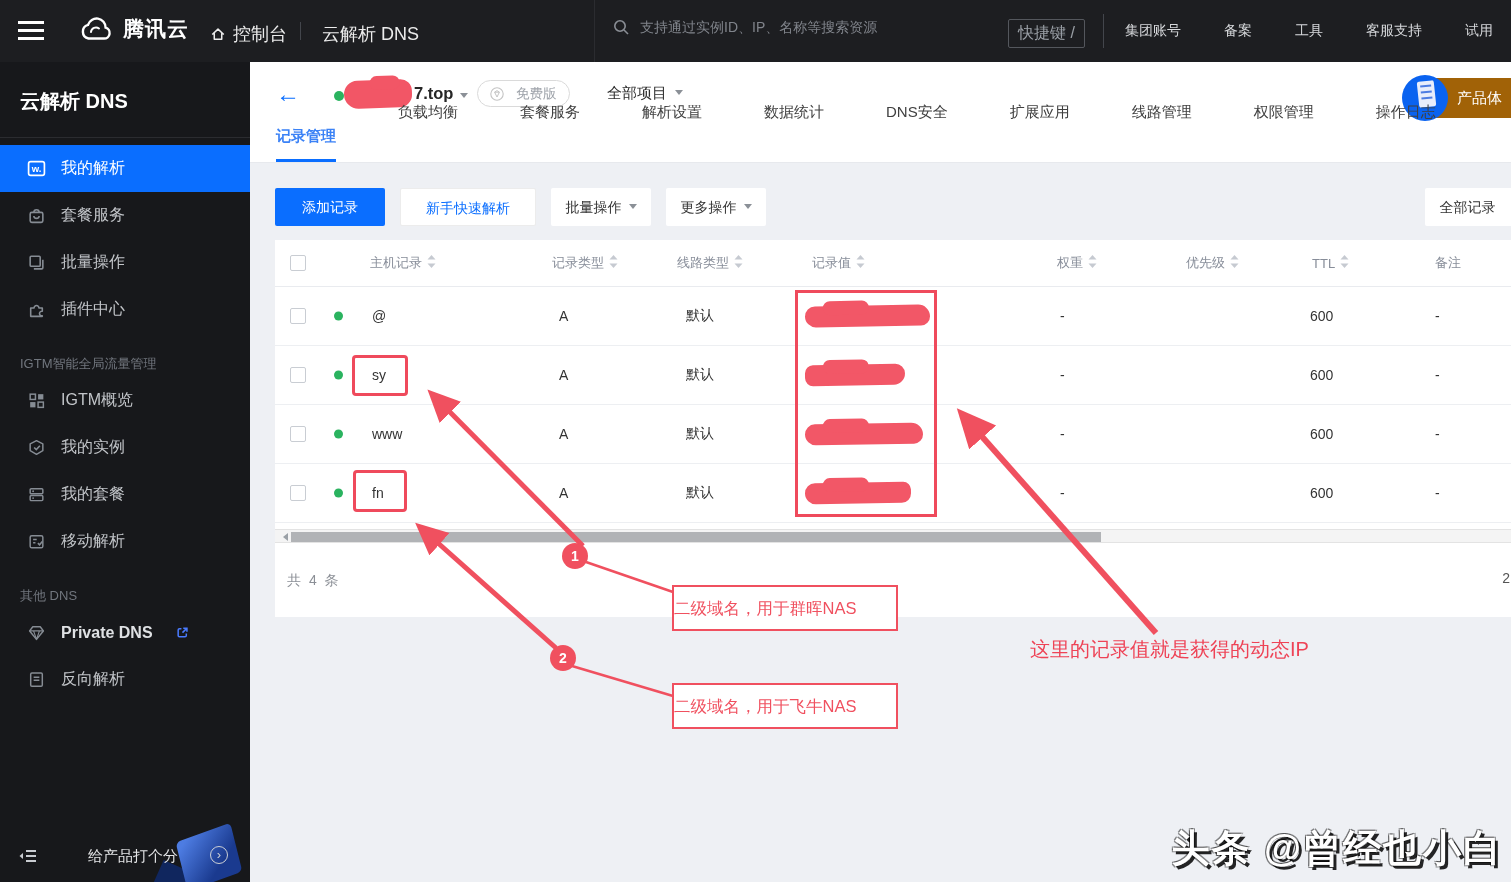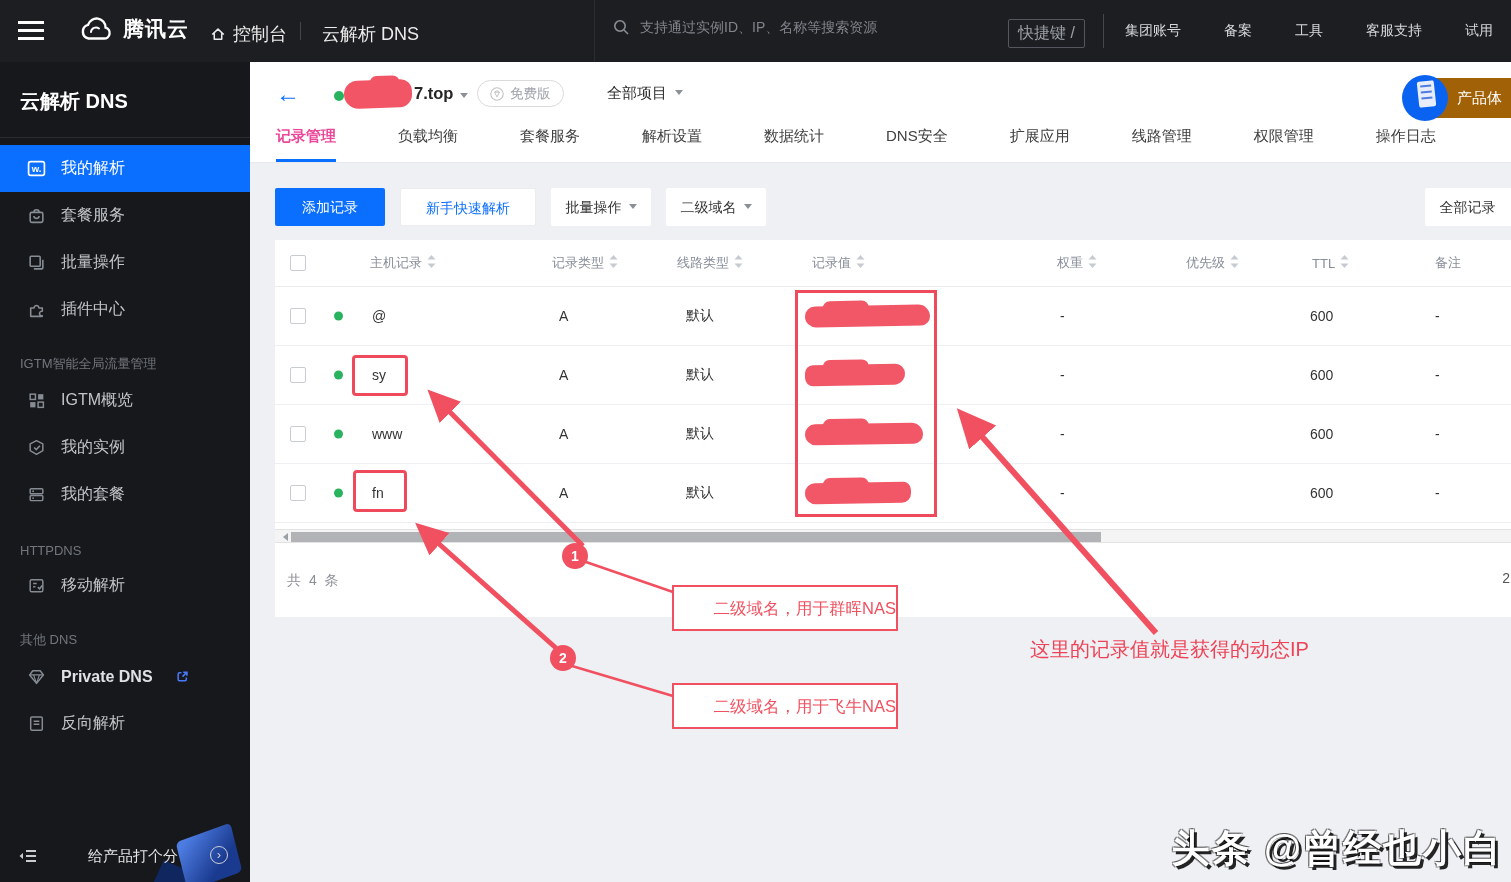--- a/index.html
+++ b/index.html
@@ -41,26 +41,26 @@
   
   .page-header { position:absolute; left:250px; top:62px; width:1261px; height:101px; background:#fff; border-bottom:1px solid #e7e9ed; z-index:5; }
   .domain-row { position:absolute; left:0; top:16px; height:38px; width:100%; }
   .back-arrow { position:absolute; left:26px; top:2px; color:#0a6eff; font-size:24px; font-weight:bold; cursor:pointer; line-height:28px; }
   .d-dot { position:absolute; left:84px; top:13px; width:10px; height:10px; border-radius:50%; background:#2ab35f; }
   .d-blob { position:absolute; left:94px; top:2px; width:68px; height:28px; background:#f25666; border-radius:14px 12px 13px 15px; transform:rotate(-2deg); }
   .d-blob::after { content:""; position:absolute; left:26px; top:-4px; width:30px; height:14px; background:#f25666; border-radius:8px; }
   .d-suffix { position:absolute; left:164px; top:6px; font-size:16.5px; font-weight:bold; color:#262626; }
   .caret { display:inline-block; width:0; height:0; border:4.5px solid transparent; border-top:5.5px solid #8b9097; vertical-align:middle; }
   .d-caret { position:absolute; left:210px; top:15px; }
-  .plan-pill { position:absolute; left:227px; top:2px; height:27px; border:1px solid #dadada; border-radius:14px; display:flex; align-items:center; gap:6px; padding:0 12px; color:#9da2a9; font-size:13.5px; cursor:pointer; }
+  .plan-pill { position:absolute; left:227px; top:2px; height:27px; border:1px solid #dadada; border-radius:14px; display:flex; align-items:center; gap:12px; padding:0 12px; color:#9da2a9; font-size:13.5px; cursor:pointer; }
   .proj { position:absolute; left:357px; top:6px; font-size:15px; color:#2e2e2e; cursor:pointer; }
   .proj .caret { margin-left:8px; }
   .tabs { position:absolute; left:26px; bottom:0; display:flex; gap:62px; }
   .tab { font-size:15px; color:#404040; padding-bottom:13px; cursor:pointer; white-space:nowrap; }
-  .tab.active { color:#ec4899; font-weight:bold; border-bottom:3px solid #0a6eff; }
+  .tab.active { color:#3b82f6; font-weight:bold; border-bottom:3px solid #0a6eff;margin-top:24px; }
   .banner-pill { position:absolute; right:0; top:16px; height:40px; width:106px; background:#a16207; border-radius:21px 0 0 21px; cursor:pointer; }
   .banner-pill::before { content:""; position:absolute; left:-3px; top:-3px; width:46px; height:46px; background:#0a63f0; border-radius:50%; }
   .banner-doc { position:absolute; left:13px; top:3px; width:17px; height:26px; background:#e8edfb; border-radius:2px; transform:rotate(-6deg); }
   .banner-doc i { display:block; height:2px; background:#4d7ce2; margin:4px 3px 0 3px; }
   .banner-label { position:absolute; left:52px; top:0; line-height:40px; color:#fff; font-size:15px; white-space:nowrap; }
 
   
   .toolbar { position:absolute; left:275px; top:188px; right:0; height:38px; z-index:5; }
   .btn { position:absolute; height:38px; line-height:38px; text-align:center; font-size:14px; border-radius:2px; cursor:pointer; background:#fff; color:#333; }
   .btn .caret { margin-left:7px; }
@@ -98,21 +98,21 @@
 
   
   .anno { position:absolute; inset:0; z-index:40; pointer-events:none; }
   .red-rect { position:absolute; border:3px solid #ef4a5c; }
   .rr-big { left:795px; top:290px; width:142px; height:227px; }
   .rr-sy { left:352px; top:355px; width:56px; height:41px; border-radius:4px; }
   .rr-fn { left:353px; top:470px; width:54px; height:42px; border-radius:4px; }
   .badge { position:absolute; width:26px; height:26px; border-radius:50%; background:#f0505f; color:#fff; font-size:14px; font-weight:bold; text-align:center; line-height:26px; }
   .badge1 { left:562px; top:543px; }
   .badge2 { left:550px; top:645px; }
-  .callout { position:absolute; width:226px; height:46px; border:2px solid #f0505f; background:#fff; color:#f0505f; font-size:16.5px; text-align:right; line-height:42px; white-space:nowrap; }
+  .callout { position:absolute; width:226px; height:46px; border:2px solid #f0505f; background:#fff; color:#f0505f; font-size:16.5px; text-align:left; line-height:42px; white-space:nowrap; }
   .co1 { left:672px; top:585px; }
   .co2 { left:672px; top:683px; }
   .red-note { position:absolute; left:1030px; top:636px; font-size:20px; color:#ee4356; white-space:nowrap; }
   .watermark { position:absolute; right:8px; bottom:8px; font-size:38px; font-weight:bold; color:#fff; letter-spacing:2px; z-index:60; white-space:nowrap;
     text-shadow:3px 3px 0 rgba(0,0,0,.85), -1px -1px 0 rgba(0,0,0,.45), 1px -1px 0 rgba(0,0,0,.45), -1px 1px 0 rgba(0,0,0,.45); }
   svg.icon { display:block; }
 </style>
 </head>
 <body>
 
@@ -231,21 +231,20 @@
         <svg class="icon" width="19" height="19" viewBox="0 0 18 18">
             <rect x="3" y="3.5" width="12" height="4.8" rx="1" fill="none" stroke="currentColor" stroke-width="1.4"></rect>
             <rect x="3" y="10" width="12" height="4.8" rx="1" fill="none" stroke="currentColor" stroke-width="1.4"></rect>
             <circle cx="5.8" cy="5.9" r=".9" fill="currentColor"></circle>
             <circle cx="5.8" cy="12.4" r=".9" fill="currentColor"></circle>
           </svg>
       </span>
       <span>我的套餐</span>
     </div>
 
-    <div class="side-group">HTTPDNS</div>
     <div class="side-item">
       <span class="si">
         <svg class="icon" width="19" height="19" viewBox="0 0 18 18">
             <rect x="3" y="3.5" width="12" height="11.5" rx="1.5" fill="none" stroke="currentColor" stroke-width="1.4"></rect>
             <path d="M5.8 7.2 h3.4 M5.8 10.2 h2.2" stroke="currentColor" stroke-width="1.4"></path>
             <path d="M10.3 10.5 l1.6 1.6 2.6 -3" fill="none" stroke="currentColor" stroke-width="1.5"></path>
           </svg>
       </span>
       <span>移动解析</span>
     </div>
@@ -325,21 +324,21 @@
       <span class="tab">线路管理</span>
       <span class="tab">权限管理</span>
       <span class="tab">操作日志</span>
     </div>
   </div>
 
   <div class="toolbar">
     <div class="btn btn-add">添加记录</div>
     <div class="btn btn-quick">新手快速解析</div>
     <div class="btn btn-batch"><span>批量操作</span><span class="caret"></span></div>
-    <div class="btn btn-more"><span>二级域名</span><span class="caret"></span></div>
+    <div class="btn btn-more"><span>更多操作</span><span class="caret"></span></div>
     <div class="btn btn-filter"><span>全部记录</span><span class="caret"></span></div>
     <div class="btn btn-part"></div>
   </div>
 
   <div class="card">
     <div class="thead">
       <span class="cb"></span>
       <span class="cell hcell h-host">
           <span>主机记录</span>
           <span class="sorter"><svg width="9" height="13" viewBox="0 0 9 13">

